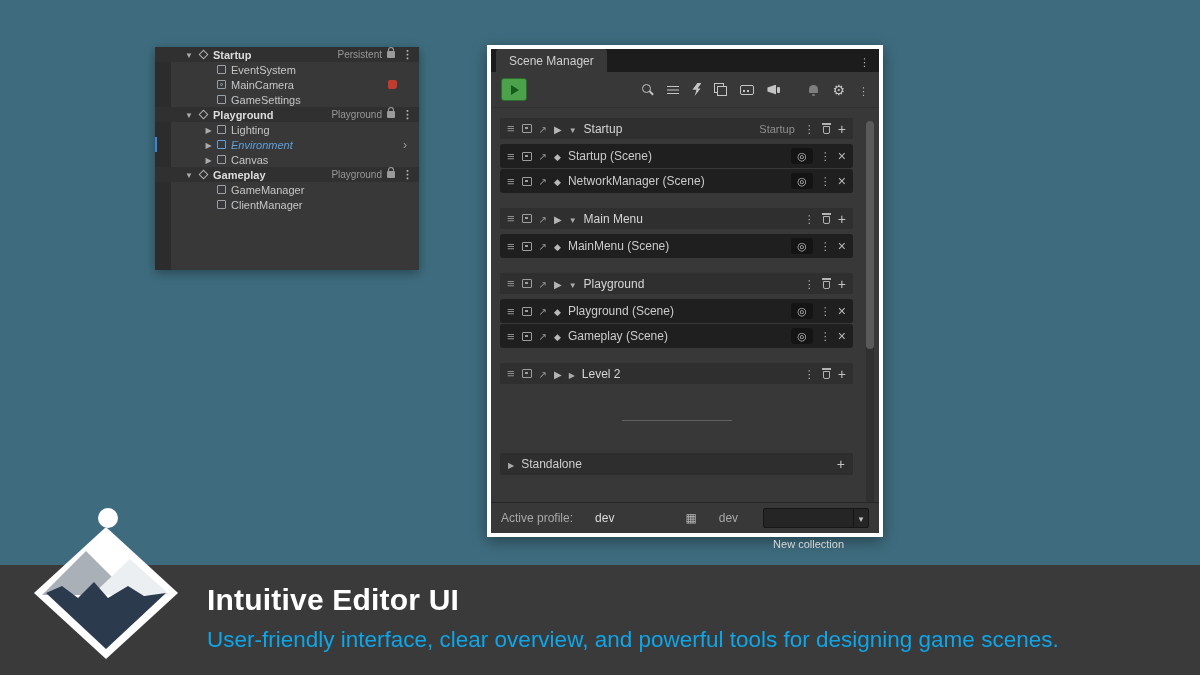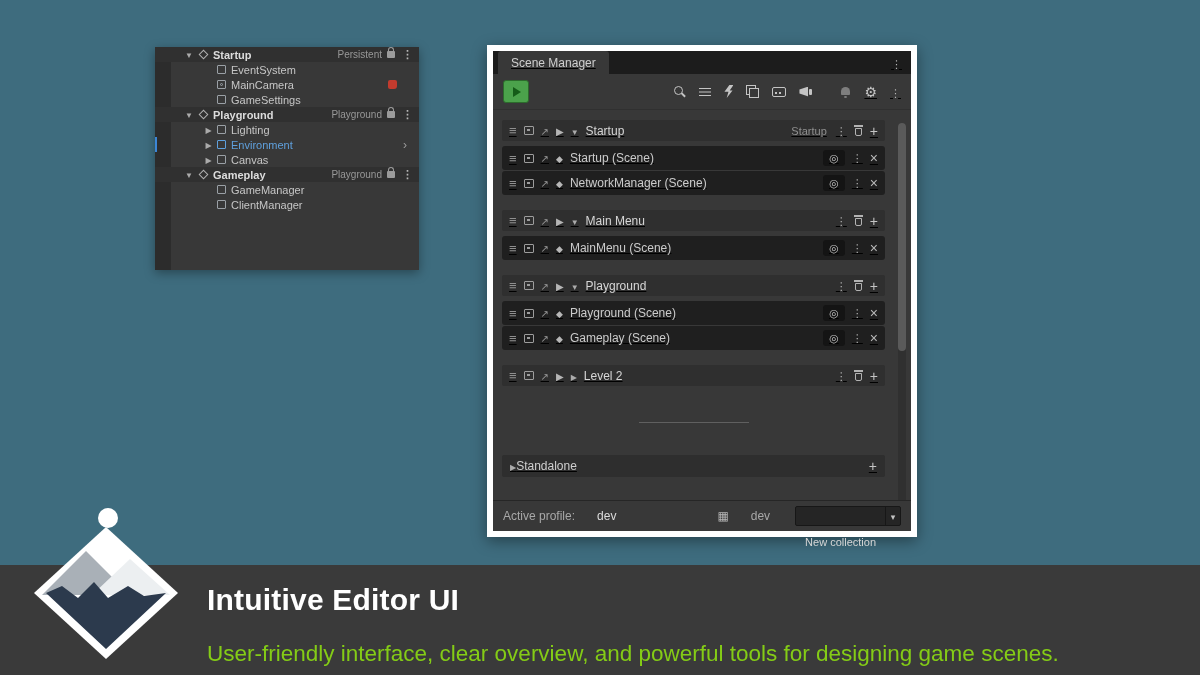--- a/index.html
+++ b/index.html
@@ -82,27 +82,27 @@
   .h-gutter { position:absolute; left:0; top:0; bottom:0; width:16px; background:#2c2c2c; }
   .h-rows { position:relative; }
   .hr { height:15px; display:flex; align-items:center; font-size:11px; color:#c6c6c6; position:relative; }
   .hr-head { background:#303030; color:#dcdcdc; font-weight:600; padding-left:30px; padding-right:6px; }
   .hr-head .hfold { width:13px; flex:none; }
   .hr-tag { margin-left:auto; font-weight:400; font-size:10px; color:#989898; }
   .hr-head .i-kebab { margin-left:2px; }
   .hr-item { padding-left:62px; padding-right:6px; }
   .hr-item.has-fold { padding-left:49px;text-align:center; }
   .hr-item .cfold { width:9px; margin-right:4px; flex:none; }
-  .hr-item.sel .hr-label { color:#5fa0dd; }
+  .hr-item.sel .hr-label { color:#5fa0dd;font-style:italic; }
   .sel-bar { position:absolute; left:0; top:0; width:2px; height:15px; background:#3c86d6; }
   .hr-item.sel .i-chev { margin-left:auto; margin-right:6px; }
 
   
-  .sm-panel { position:absolute; left:487px; top:45px; width:430px; height:492px;
-    background:#383838; border:6px solid #ffffff; box-shadow:0 4px 14px rgba(0,0,0,.4);text-decoration:underline; }
+  .sm-panel { position:absolute; left:487px; top:45px; width:396px; height:492px;
+    background:#383838; border:4px solid #ffffff; box-shadow:0 4px 14px rgba(0,0,0,.4); }
   .sm-titlebar { height:23px; background:#1c1c1c; display:flex; align-items:stretch; padding-left:5px; }
   .sm-tab { background:#383838; color:#cfcfcf; font-size:12px; padding:0 13px;
     display:flex; align-items:center; border-radius:3px 3px 0 0; }
   .sm-tb-kebab { margin-left:auto; align-self:center; padding-right:9px; }
   .sm-toolbar { height:36px; display:flex; align-items:center; padding:0 10px; border-bottom:1px solid #303030; }
   .play-btn { width:26px; height:23px; background:#4ba24b; border:1px solid #2c6b2c; border-radius:3px;
     display:flex; align-items:center; justify-content:center; padding:0; cursor:pointer; }
   .play-btn::after { content:""; width:0; height:0; border-left:8px solid #155c18;
     border-top:5px solid transparent; border-bottom:5px solid transparent; margin-left:2px; }
   .tb-icons { margin-left:auto; display:flex; align-items:center; gap:13px; }
@@ -113,39 +113,39 @@
     gap:7px; padding:0 7px; font-size:12px; color:#d6d6d6; }
   .c-spacer { flex:1; }
   .c-badge { font-size:11px; color:#8f8f8f; margin-right:2px; }
   .c-scenes { margin-top:5px; display:flex; flex-direction:column; gap:1px; }
   .s-row { height:24px; background:#1f1f1f; border-radius:3px; display:flex; align-items:center;
     gap:7px; padding:0 7px; font-size:12px; color:#cbcbcb; }
   .target-btn { width:22px; height:16px; background:#141414; border-radius:3px;
     display:flex; align-items:center; justify-content:center; }
   .divider { width:110px; border-top:1px solid #606060; margin:36px auto 0; }
   .standalone-row { margin-top:32px; height:22px; background:#2e2e2e; border-radius:2px;
-    display:flex; align-items:center; padding:0 8px; font-size:12px; color:#cfcfcf; }
+    display:flex; align-items:center; gap:7px; padding:0 8px; font-size:12px; color:#cfcfcf; }
   .sm-scroll { position:absolute; right:5px; top:72px; width:8px; height:382px;
     background:#303030; border-radius:4px; }
   .sm-thumb { width:8px; height:228px; background:#5a5a5a; border-radius:4px; }
   .sm-footer { position:absolute; left:0; right:0; bottom:0; height:31px; background:#383838;
     border-top:1px solid #262626; display:flex; align-items:center; gap:22px; padding:0 10px; font-size:12px; }
   .f-label { color:#a8a8a8; }
   .f-value { color:#dcdcdc; }
   .f-dev { color:#a8a8a8; margin-right:3px; }
   .nc-btn { display:flex; align-items:stretch; height:20px; background:#252525;
     border:1px solid #171717; border-radius:2px; color:#d6d6d6; font-size:11px; cursor:pointer; }
   .nc-label { padding:0 9px; display:flex; align-items:center;margin-top:35px; }
   .nc-caret { width:15px; border-left:1px solid #171717; display:flex; align-items:center; justify-content:center; }
 
   
   .caption-bar { position:absolute; left:0; right:0; top:565px; bottom:0; background:#3a3a3a; }
   .cap-text { position:absolute; left:207px; top:18px; }
   .cap-title { font-size:30px; font-weight:700; color:#ffffff; letter-spacing:.2px; }
-  .cap-subtitle { margin-top:24px; font-size:22.5px; color:#84cc16; }
+  .cap-subtitle { margin-top:10px; font-size:22.5px; color:#0ea5e9; }
   .logo { position:absolute; left:30px; top:503px; width:155px; height:162px; }
 </style>
 </head>
 <body>
 
 <div class="hierarchy-panel">
   <div class="h-gutter"></div>
   <div class="h-rows">
 
     <div class="hr hr-head">

